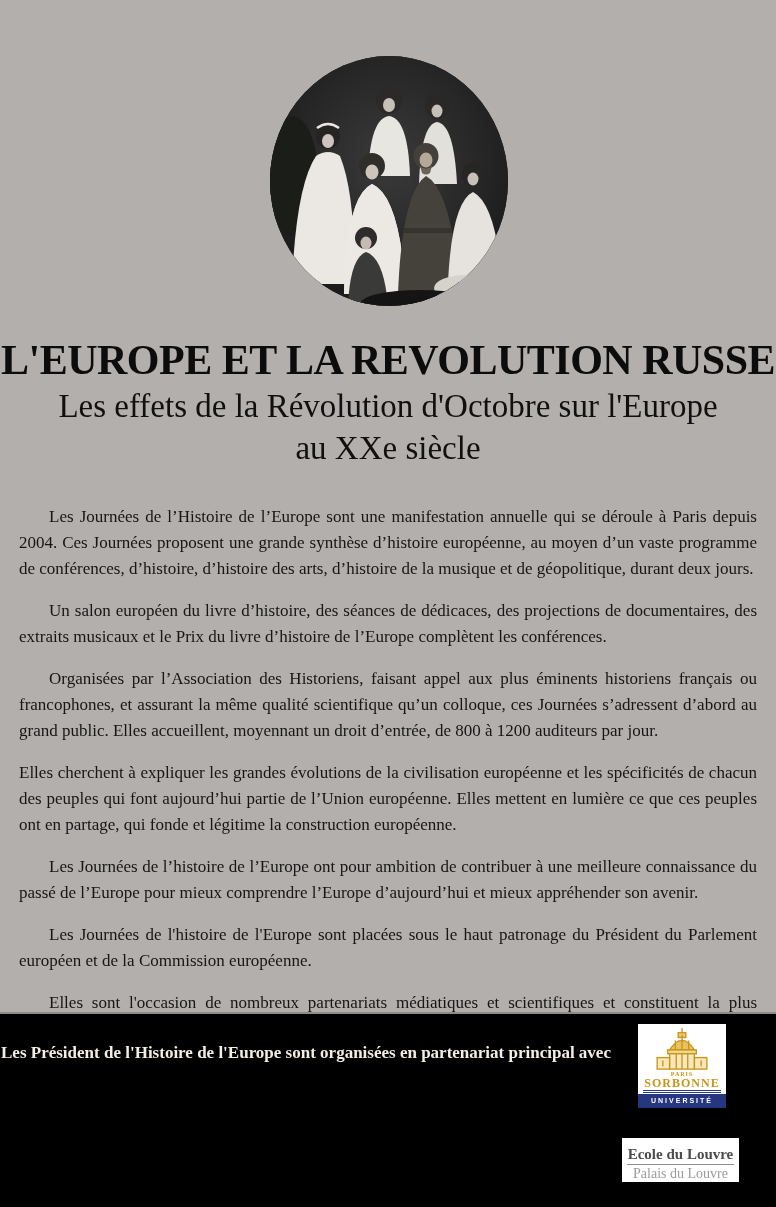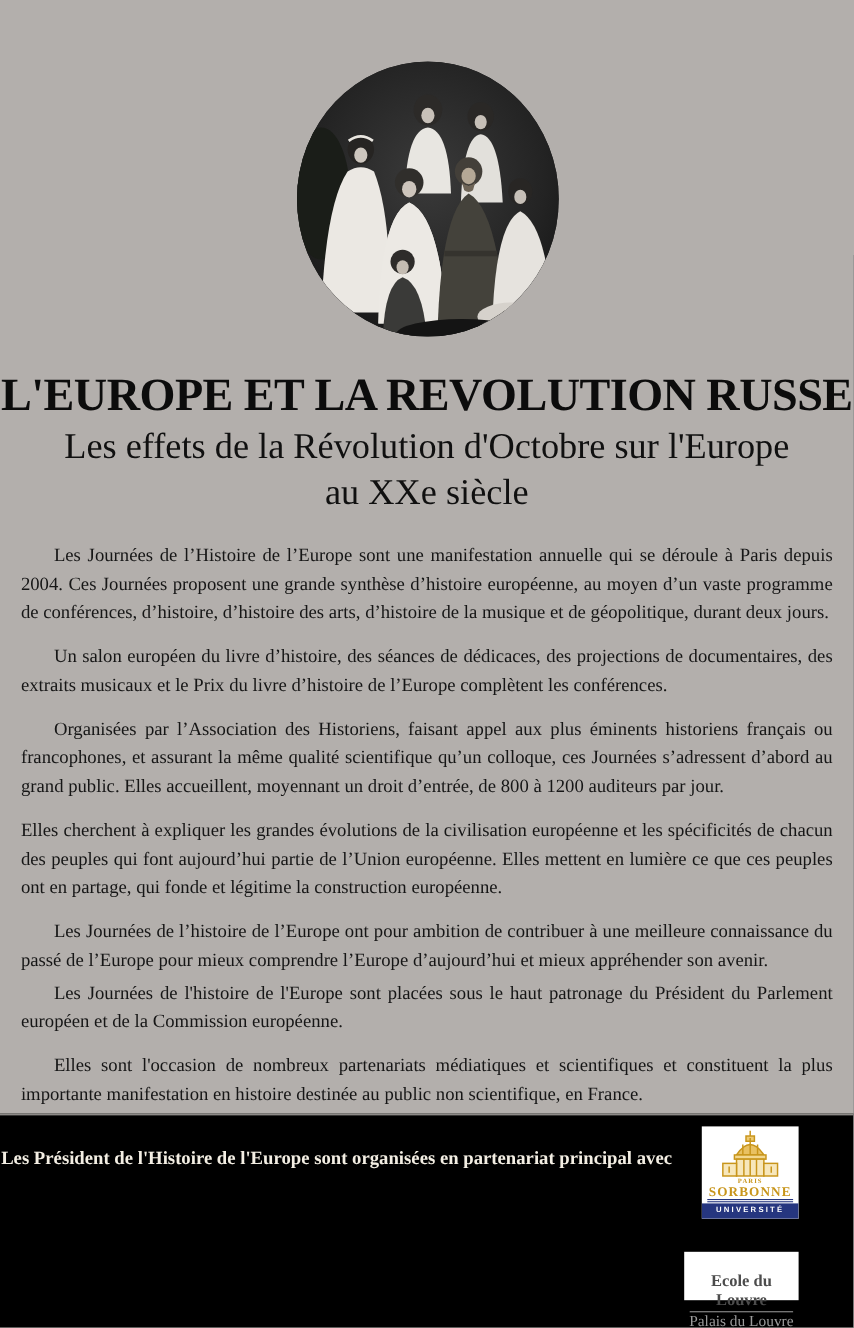--- a/index.html
+++ b/index.html
@@ -22,21 +22,21 @@
   }
   .subtitle {
     position:absolute; top:385px; left:0; right:0;
     text-align:center; font-size:33px; line-height:42px; color:#101010;
   }
   
   .body-text {
     position:absolute; top:488px; left:19px; right:19px;
     font-size:17px; line-height:26px; text-align:justify; color:#161616;
   }
-  p.para { margin:4px 0 14px 0; text-indent:30px; }
+  p.para { margin:16px 0 14px 0; text-indent:30px; }
   p.para.nogap { margin-bottom:0; }
   p.para.noindent { text-indent:0; }
   
   .footer {
     position:absolute; top:1012px; left:0; width:776px; height:195px;
     background:#000; border-top:2px solid #8d8a87; box-sizing:border-box;
   }
   .partner {
     position:absolute; color:#f3eee3; font-weight:bold;
     font-size:17px; line-height:22px; text-align:center;
@@ -56,22 +56,22 @@
     font-size:12px; line-height:12px; color:#c8951b; letter-spacing:1px; font-weight:bold;
   }
   .sorbonne .rule { height:1px; border-top:1px solid #26367f; border-bottom:1px solid #26367f; margin:1px 5px 0; }
   .sorbonne .univ {
     position:absolute; bottom:0; left:0; right:0; background:#26367f; color:#ffffff;
     font-family:"Liberation Sans", sans-serif; font-size:7px; font-weight:bold;
     letter-spacing:2px; padding:3px 0 4px;
   }
   
   .louvre {
-    position:absolute; left:622px; top:124px; width:104px; height:44px;
-    background:#fff; text-align:center; box-sizing:border-box; padding-top:19px;
+    position:absolute; left:622px; top:124px; width:117px; height:44px;
+    background:#fff; text-align:center; box-sizing:border-box; padding-top:8px;
   }
   .louvre .l1 { font-size:15px; line-height:17px; font-weight:bold; color:#4c4c4c; }
   .louvre .rule { border-top:1px solid #8f8f8f; margin:1px 5px 1px; }
   .louvre .l2 { font-size:14px; line-height:16px; color:#9b9b9b; }
 </style>
 </head>
 <body>
 
 <div class="page">
 

